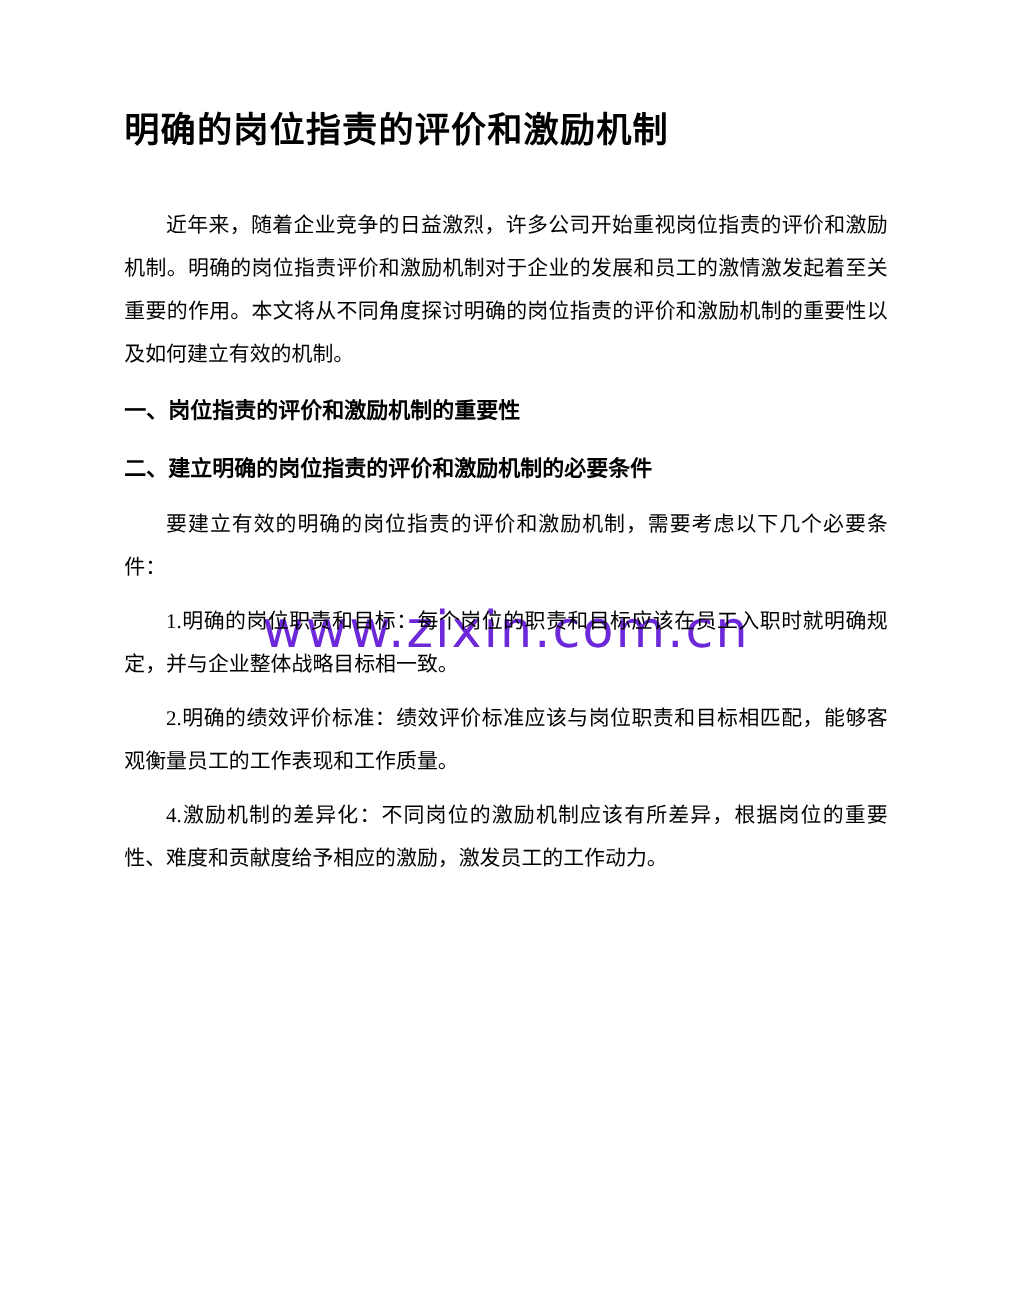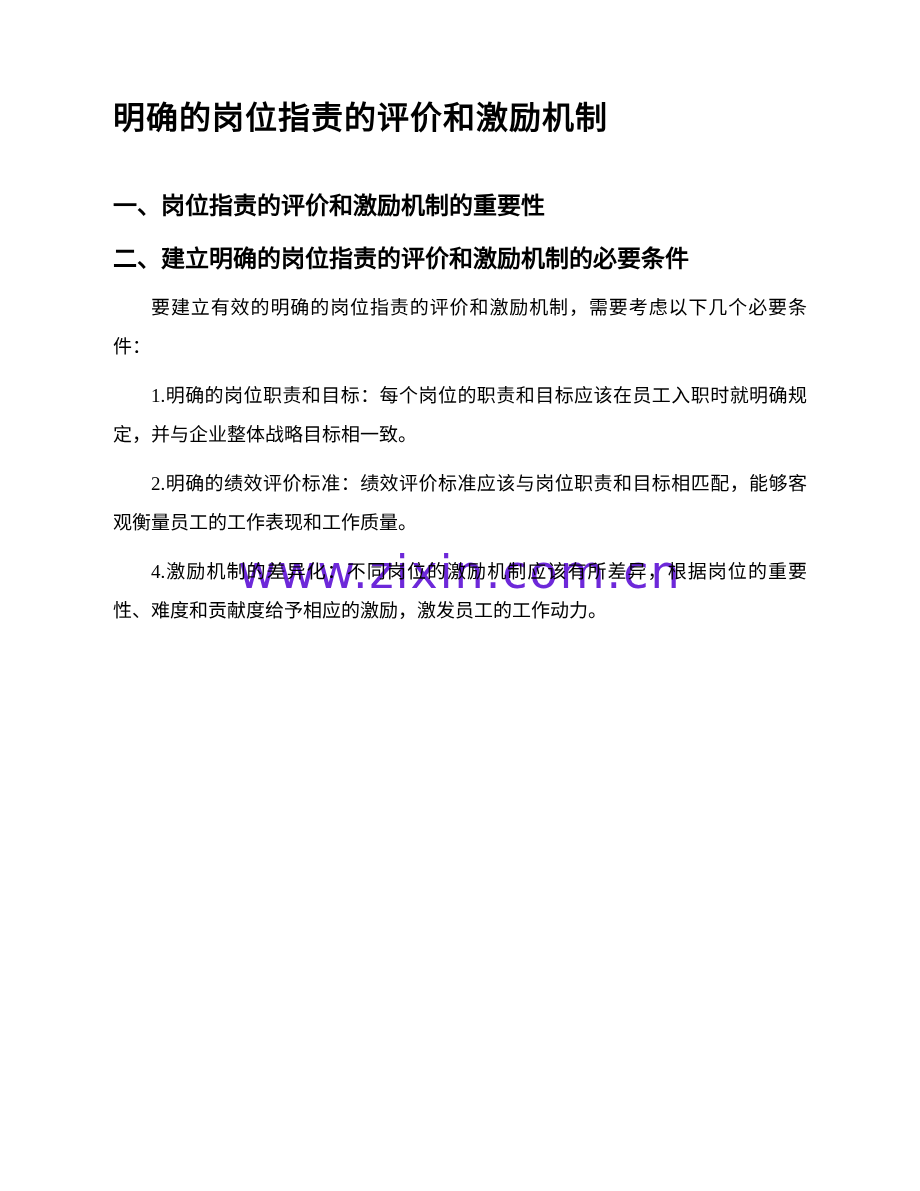--- a/index.html
+++ b/index.html
@@ -29,22 +29,22 @@
   .body-para {
     font-family: "Liberation Serif", "DejaVu Serif", serif;
     font-size: 19px;
     line-height: 39px;
     text-align: justify;
     text-justify: inter-ideograph;
     text-indent: 2em;
     margin: 0 0 10px 0;
   }
   .section-heading {
-    font-family: Liberation Sans, sans-serif;
-    font-size: 24px;
+    font-family: Liberation Mono, monospace;
+    font-size: 20px;
     font-weight: 700;
     line-height: 39px;
     margin: 14px 0 10px 0;
   }
   .watermark {
     position: absolute;
     top: 545px;
     left: 0;
     width: 100%;
     text-align: center;
@@ -65,20 +65,21 @@
 <body>
 
 <div class="page">
 
   <div class="watermark">www.zixin.com.cn</div>
 
   <div class="doc-content">
 
     <h1 class="doc-title">明确的岗位指责的评价和激励机制</h1>
 
+    <p class="body-para">近年来，随着企业竞争的日益激烈，许多公司开始重视岗位指责的评价和激励机制。明确的岗位指责评价和激励机制对于企业的发展和员工的激情激发起着至关重要的作用。本文将从不同角度探讨明确的岗位指责的评价和激励机制的重要性以及如何建立有效的机制。</p>
 
     <h2 class="section-heading">一、岗位指责的评价和激励机制的重要性</h2>
 
 
     <h2 class="section-heading">二、建立明确的岗位指责的评价和激励机制的必要条件</h2>
 
     <p class="body-para">要建立有效的明确的岗位指责的评价和激励机制，需要考虑以下几个必要条件：</p>
 
     <p class="body-para">1.明确的岗位职责和目标：每个岗位的职责和目标应该在员工入职时就明确规定，并与企业整体战略目标相一致。</p>
 

